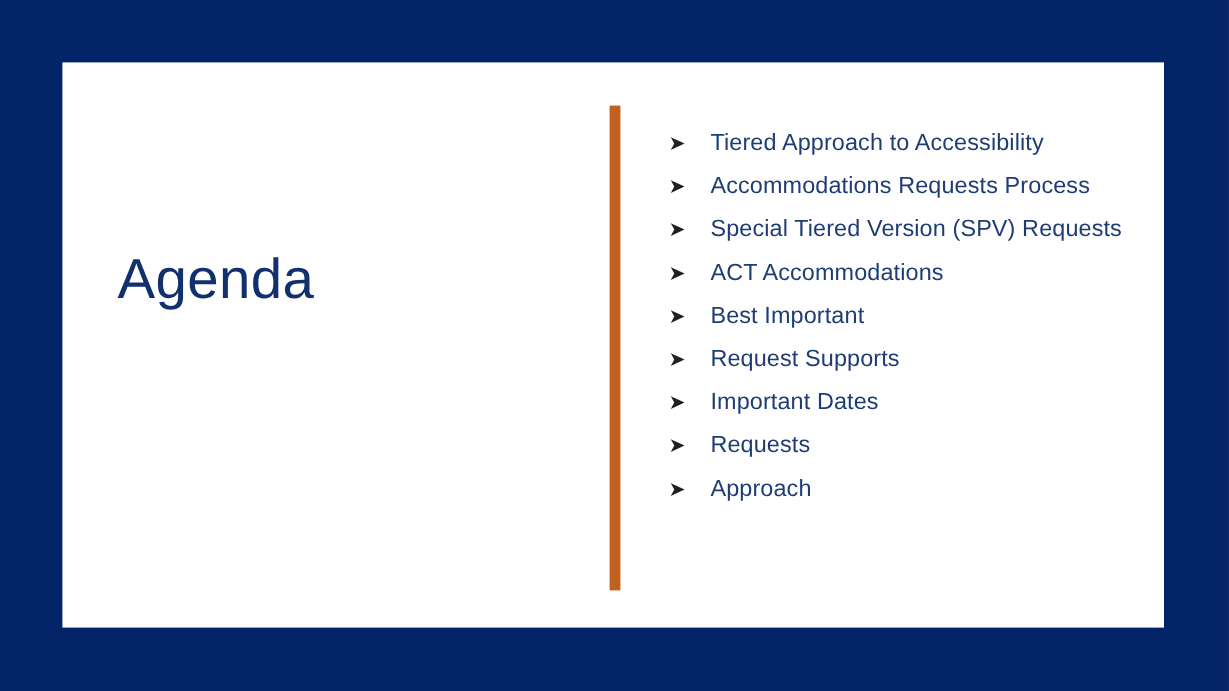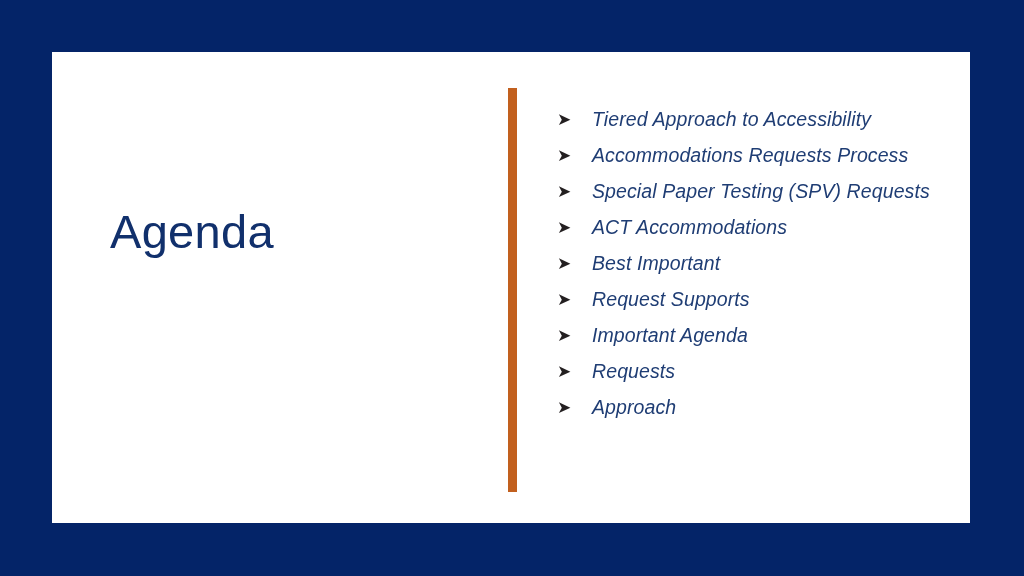--- a/index.html
+++ b/index.html
@@ -31,21 +31,20 @@
   }
 
   .title-area {
     position: absolute;
     left: 46px;
     top: 90px;
     width: 410px;
     height: 180px;
     display: flex;
     align-items: center;
-    margin-left: 12px;
   }
 
   .slide-title {
     font-size: 47px;
     line-height: 1.1;
     font-weight: 300;
     letter-spacing: 0.3px;
     color: #11306c;
     white-space: nowrap;
   }
@@ -88,21 +87,20 @@
     top: 0;
     width: 22px;
     font-size: 17px;
     line-height: 25px;
     color: #231f20;
     text-align: left;
   }
 
   .bullet-text {
     display: block;
-    font-style: italic;
   }
 </style>
 </head>
 <body>
 
 <div class="slide">
   <div class="card">
 
     <div class="title-area">
       <div class="slide-title">Agenda</div>
@@ -117,41 +115,41 @@
         <span class="bullet-text">Tiered Approach to Accessibility</span>
       </div>
 
       <div class="bullet-item">
         <span class="bullet-marker">➤</span>
         <span class="bullet-text">Accommodations Requests Process</span>
       </div>
 
       <div class="bullet-item">
         <span class="bullet-marker">➤</span>
-        <span class="bullet-text">Special Paper Testing (SPV) Requests</span>
+        <span class="bullet-text">Special Tiered Version (SPV) Requests</span>
       </div>
 
       <div class="bullet-item">
         <span class="bullet-marker">➤</span>
         <span class="bullet-text">ACT Accommodations</span>
       </div>
 
       <div class="bullet-item">
         <span class="bullet-marker">➤</span>
         <span class="bullet-text">Best Important</span>
       </div>
 
       <div class="bullet-item">
         <span class="bullet-marker">➤</span>
         <span class="bullet-text">Request Supports</span>
       </div>
 
       <div class="bullet-item">
         <span class="bullet-marker">➤</span>
-        <span class="bullet-text">Important Agenda</span>
+        <span class="bullet-text">Important Dates</span>
       </div>
 
       <div class="bullet-item">
         <span class="bullet-marker">➤</span>
         <span class="bullet-text">Requests</span>
       </div>
 
       <div class="bullet-item">
         <span class="bullet-marker">➤</span>
         <span class="bullet-text">Approach</span>

